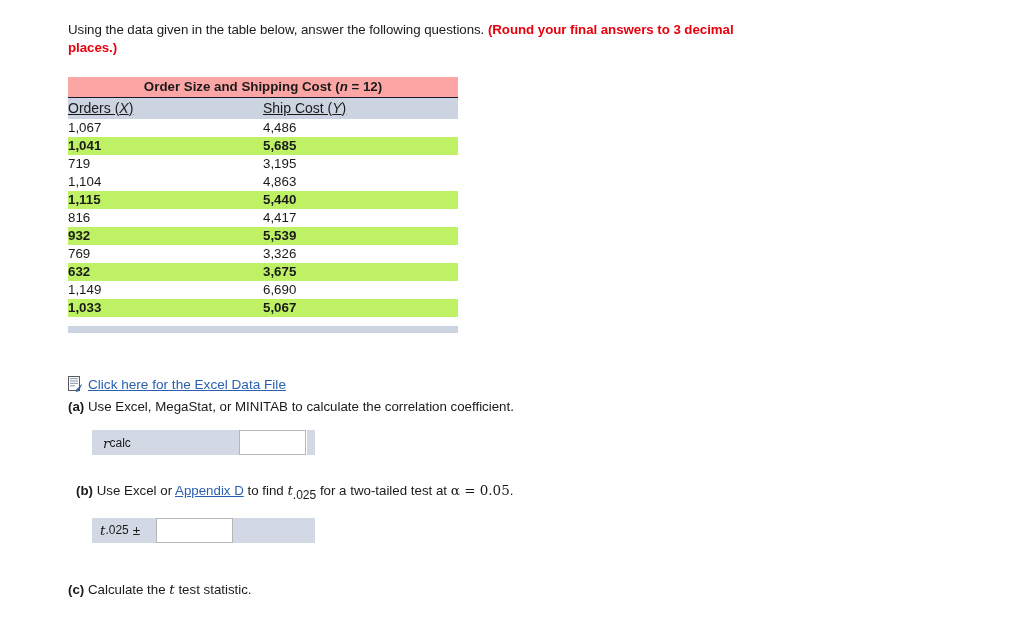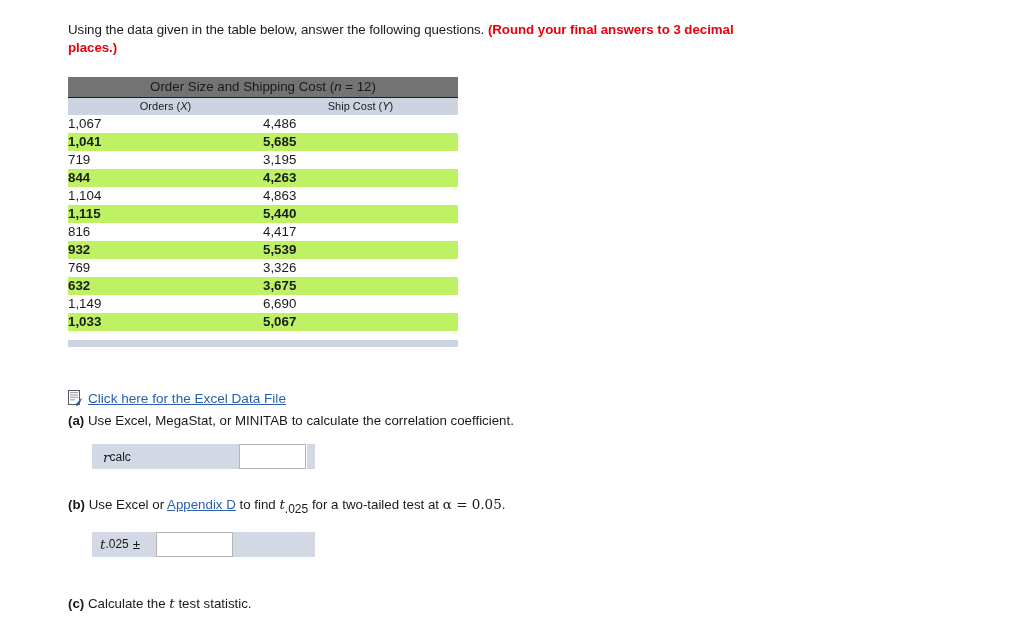--- a/index.html
+++ b/index.html
@@ -41,31 +41,33 @@
     margin-top: 20px;
     width: 390px;
   }
   table.data {
     border-collapse: collapse;
     width: 390px;
     font-size: 13.3px;
     table-layout: fixed;
   }
   table.data .title-row td {
-    background: #737373;
+    background: #fca5a5;
     text-align: center;
     padding: 2px 0 3px 0;
     border-bottom: 1.6px solid #1a1a2e;
     font-size: 13.3px;
+    font-weight: bold;
   }
   table.data .col-row td {
     background: #ccd4e1;
-    text-align: center;
+    text-align: left;
     padding: 2px 0 3px 0;
-    font-size: 11px;
+    font-size: 14px;
+    text-decoration: underline;
   }
   table.data tbody tr td {
     padding: 1px 0 2px 0;
     font-size: 13.3px;
     text-align: left;
   }
   table.data tbody tr.odd td { background: #ffffff; }
   table.data tbody tr.even td { background: #bef264; font-weight: bold; }
   table.data td.cx { width: 195px; }
   table.data td.cy { width: 195px; }
@@ -194,24 +196,20 @@
             <td class="cy">4,486</td>
           </tr>
         <tr class="even">
             <td class="cx">1,041</td>
             <td class="cy">5,685</td>
           </tr>
         <tr class="odd">
             <td class="cx">719</td>
             <td class="cy">3,195</td>
           </tr>
-        <tr class="even">
-            <td class="cx">844</td>
-            <td class="cy">4,263</td>
-          </tr>
         <tr class="odd">
             <td class="cx">1,104</td>
             <td class="cy">4,863</td>
           </tr>
         <tr class="even">
             <td class="cx">1,115</td>
             <td class="cy">5,440</td>
           </tr>
         <tr class="odd">
             <td class="cx">816</td>
@@ -262,21 +260,21 @@
   </div>
   <div class="ans-row" style="margin-top:14px;">
     <div class="ans-label ans-label-a">
       <span class="mi">r</span>
         <sub class="small">calc</sub>
     </div>
     <input class="ans-input ans-input-a" type="text" placeholder="" style="">
     <div class="ans-tail-narrow"></div>
   </div>
 
-  <div class="qpart" style="margin-top:26px;">
+  <div class="qpart" style="margin-top:26px;margin-left:8px;">
     <span class="lbl">(b)</span>
     <span>Use Excel or </span><span class="qlink">Appendix D</span><span> to find </span><span class="math">t</span><sub class="small">.025</sub><span> for a two-tailed test at </span><span class="mathup">α = 0.05</span><span>.</span>
   </div>
   <div class="ans-row wide" style="margin-top:14px;">
     <div class="ans-label ans-label-b">
       <span class="mi">t</span>
         <sub class="small">.025</sub>
         <span style="margin-left:4px;">±</span>
     </div>
     <input class="ans-input ans-input-b" type="text" placeholder="" style="">

